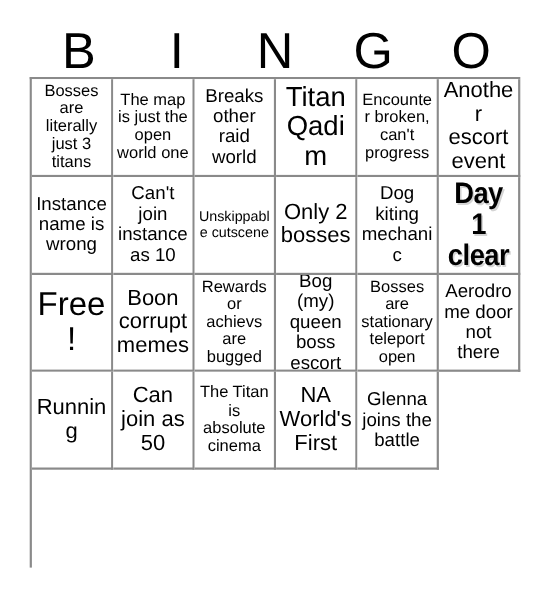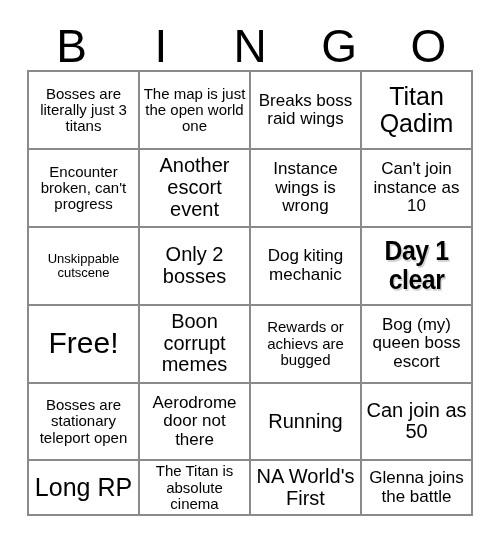--- a/index.html
+++ b/index.html
@@ -45,21 +45,21 @@
   }
 
   
   #bingo-grid {
     position: absolute;
     left: 27px;
     top: 70px;
     width: 446px;
     height: 446px;
     display: grid;
-    grid-template-columns: repeat(4, 1fr);
+    grid-template-columns: repeat(6, 1fr);
     grid-template-rows: repeat(5, 1fr);
     border-top: 2px solid #8a8a8a;
     border-left: 2px solid #8a8a8a;
     box-sizing: border-box;
     background: #ffffff;
   }
 
   .bingo-cell {
     border-right: 2px solid #8a8a8a;
     border-bottom: 2px solid #8a8a8a;
@@ -113,33 +113,33 @@
     </div>
 
   <div id="bingo-grid">
       <div class="bingo-cell">
         <span class="cell-text fs-sm">Bosses are literally just 3 titans</span>
       </div>
       <div class="bingo-cell">
         <span class="cell-text fs-sm">The map is just the open world one</span>
       </div>
       <div class="bingo-cell">
-        <span class="cell-text fs-md">Breaks boss raid wings</span>
+        <span class="cell-text fs-md">Breaks other raid world</span>
       </div>
       <div class="bingo-cell">
         <span class="cell-text fs-xl">Titan Qadim</span>
       </div>
       <div class="bingo-cell">
         <span class="cell-text fs-sm">Encounter broken, can't progress</span>
       </div>
       <div class="bingo-cell">
         <span class="cell-text fs-lg">Another escort event</span>
       </div>
       <div class="bingo-cell">
-        <span class="cell-text fs-md">Instance wings is wrong</span>
+        <span class="cell-text fs-md">Instance name is wrong</span>
       </div>
       <div class="bingo-cell">
         <span class="cell-text fs-md">Can't join instance as 10</span>
       </div>
       <div class="bingo-cell">
         <span class="cell-text fs-xs">Unskippable cutscene</span>
       </div>
       <div class="bingo-cell">
         <span class="cell-text fs-lg">Only 2 bosses</span>
       </div>
@@ -167,23 +167,20 @@
       <div class="bingo-cell">
         <span class="cell-text fs-md">Aerodrome door not there</span>
       </div>
       <div class="bingo-cell">
         <span class="cell-text fs-lg">Running</span>
       </div>
       <div class="bingo-cell">
         <span class="cell-text fs-lg">Can join as 50</span>
       </div>
       <div class="bingo-cell">
-        <span class="cell-text fs-xl">Long RP</span>
-      </div>
-      <div class="bingo-cell">
         <span class="cell-text fs-sm">The Titan is absolute cinema</span>
       </div>
       <div class="bingo-cell">
         <span class="cell-text fs-lg">NA World's First</span>
       </div>
       <div class="bingo-cell">
         <span class="cell-text fs-md">Glenna joins the battle</span>
       </div>
     </div>
 

